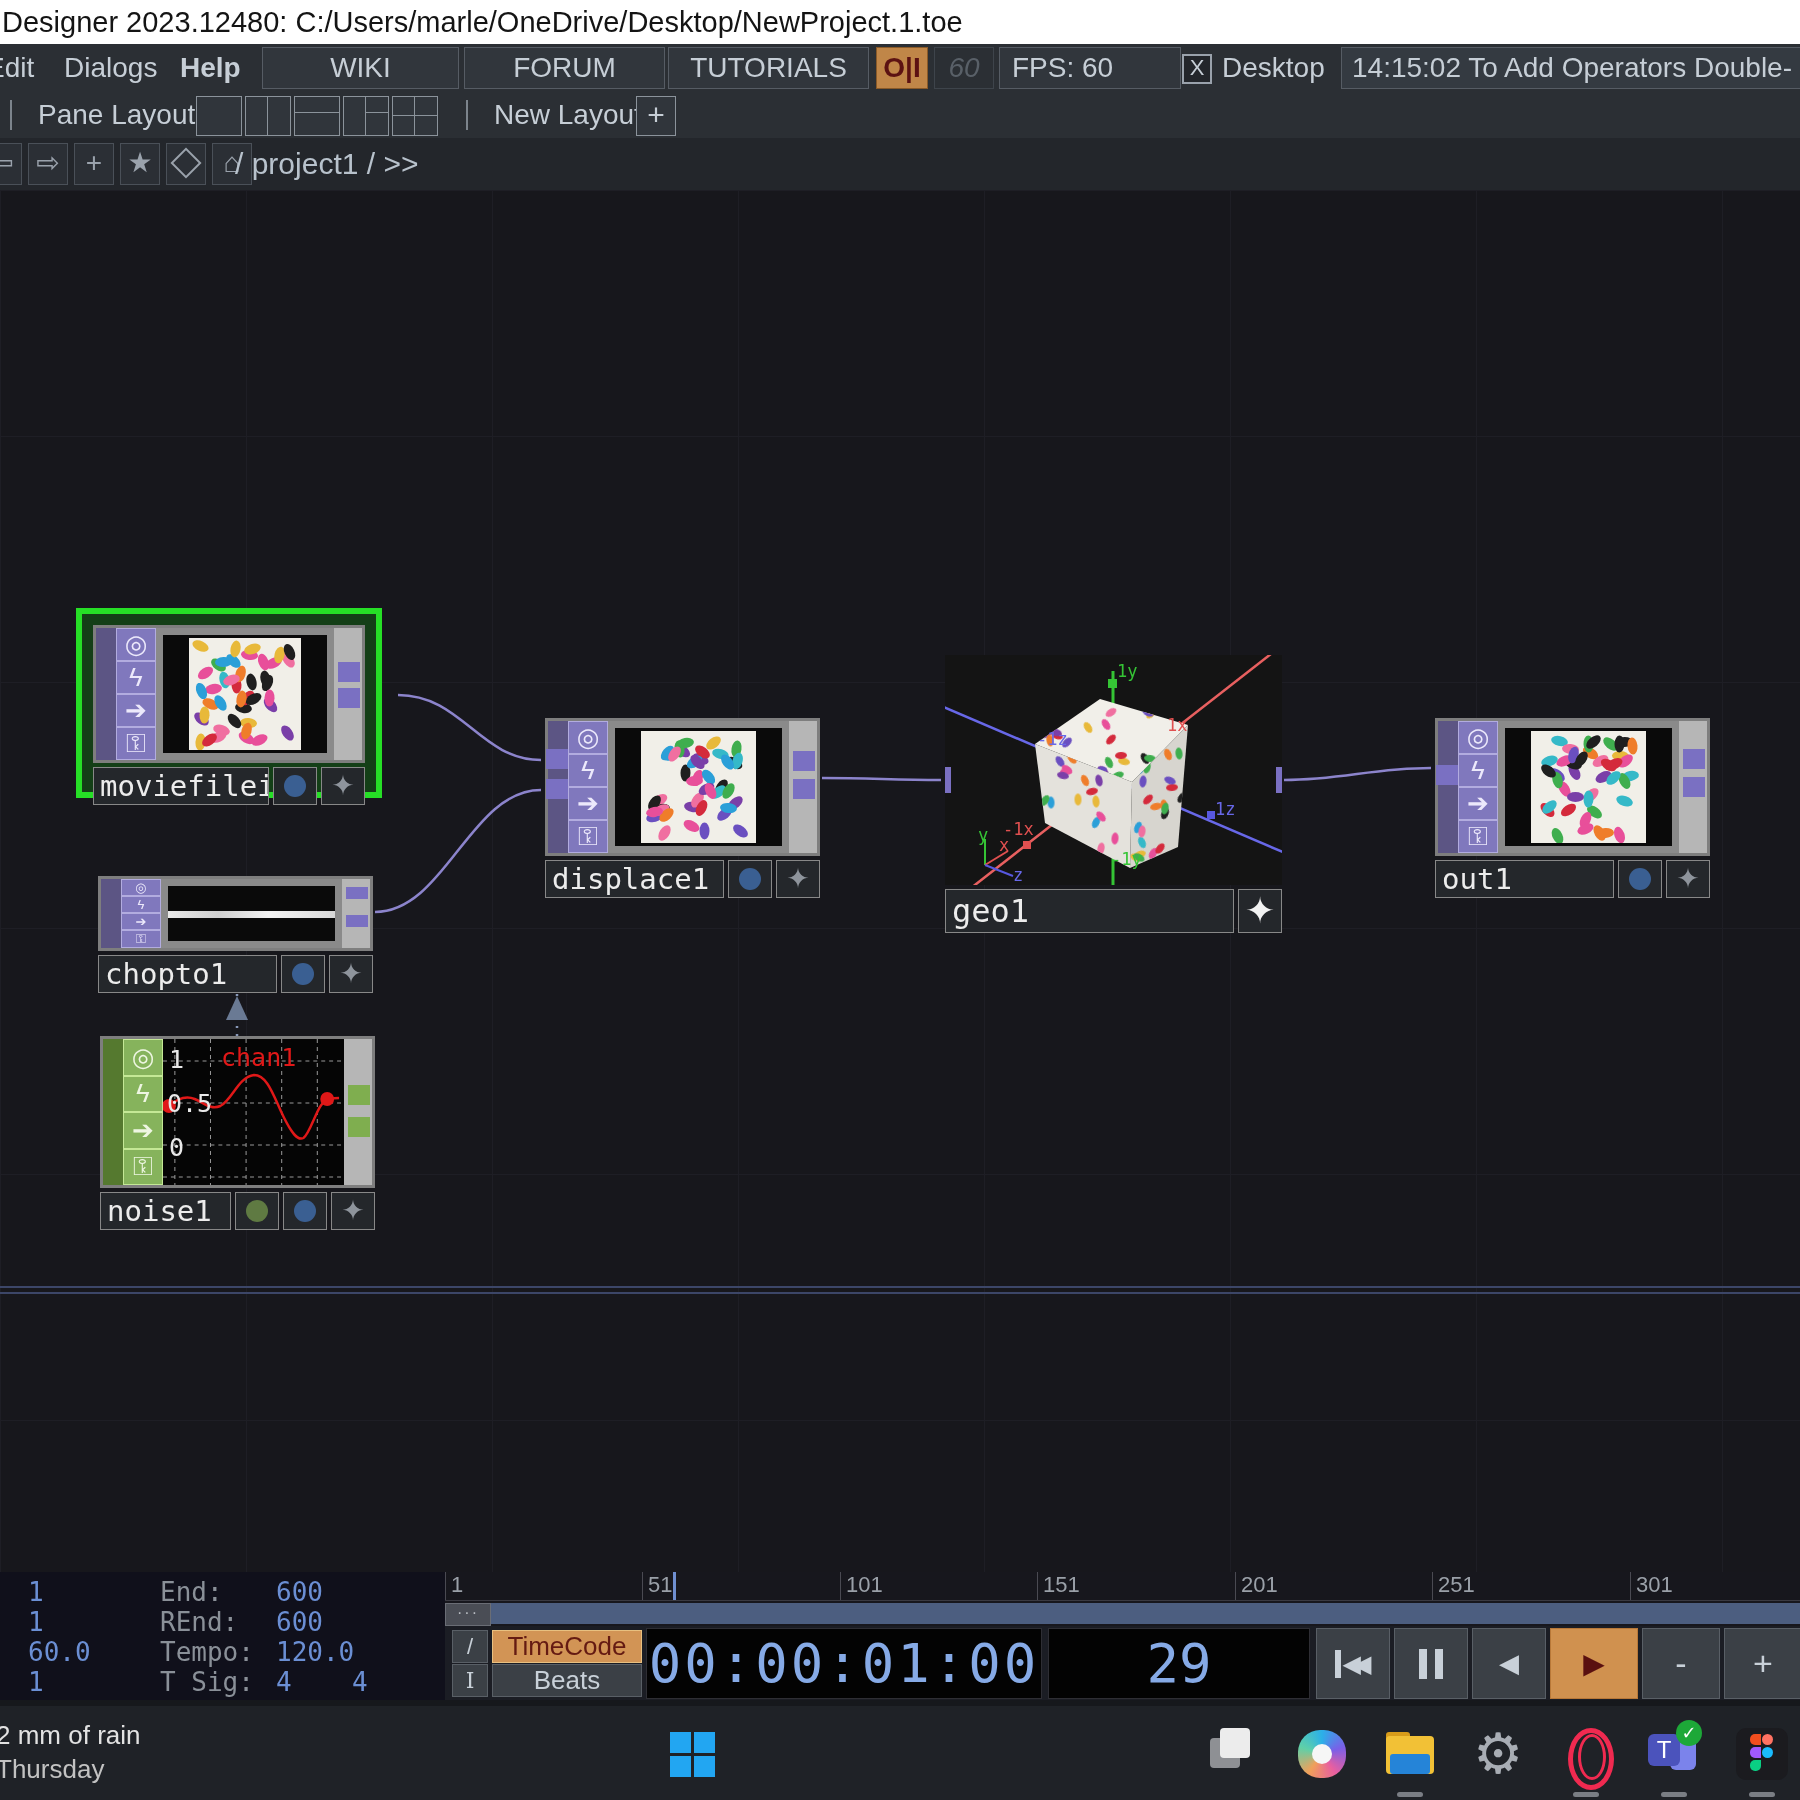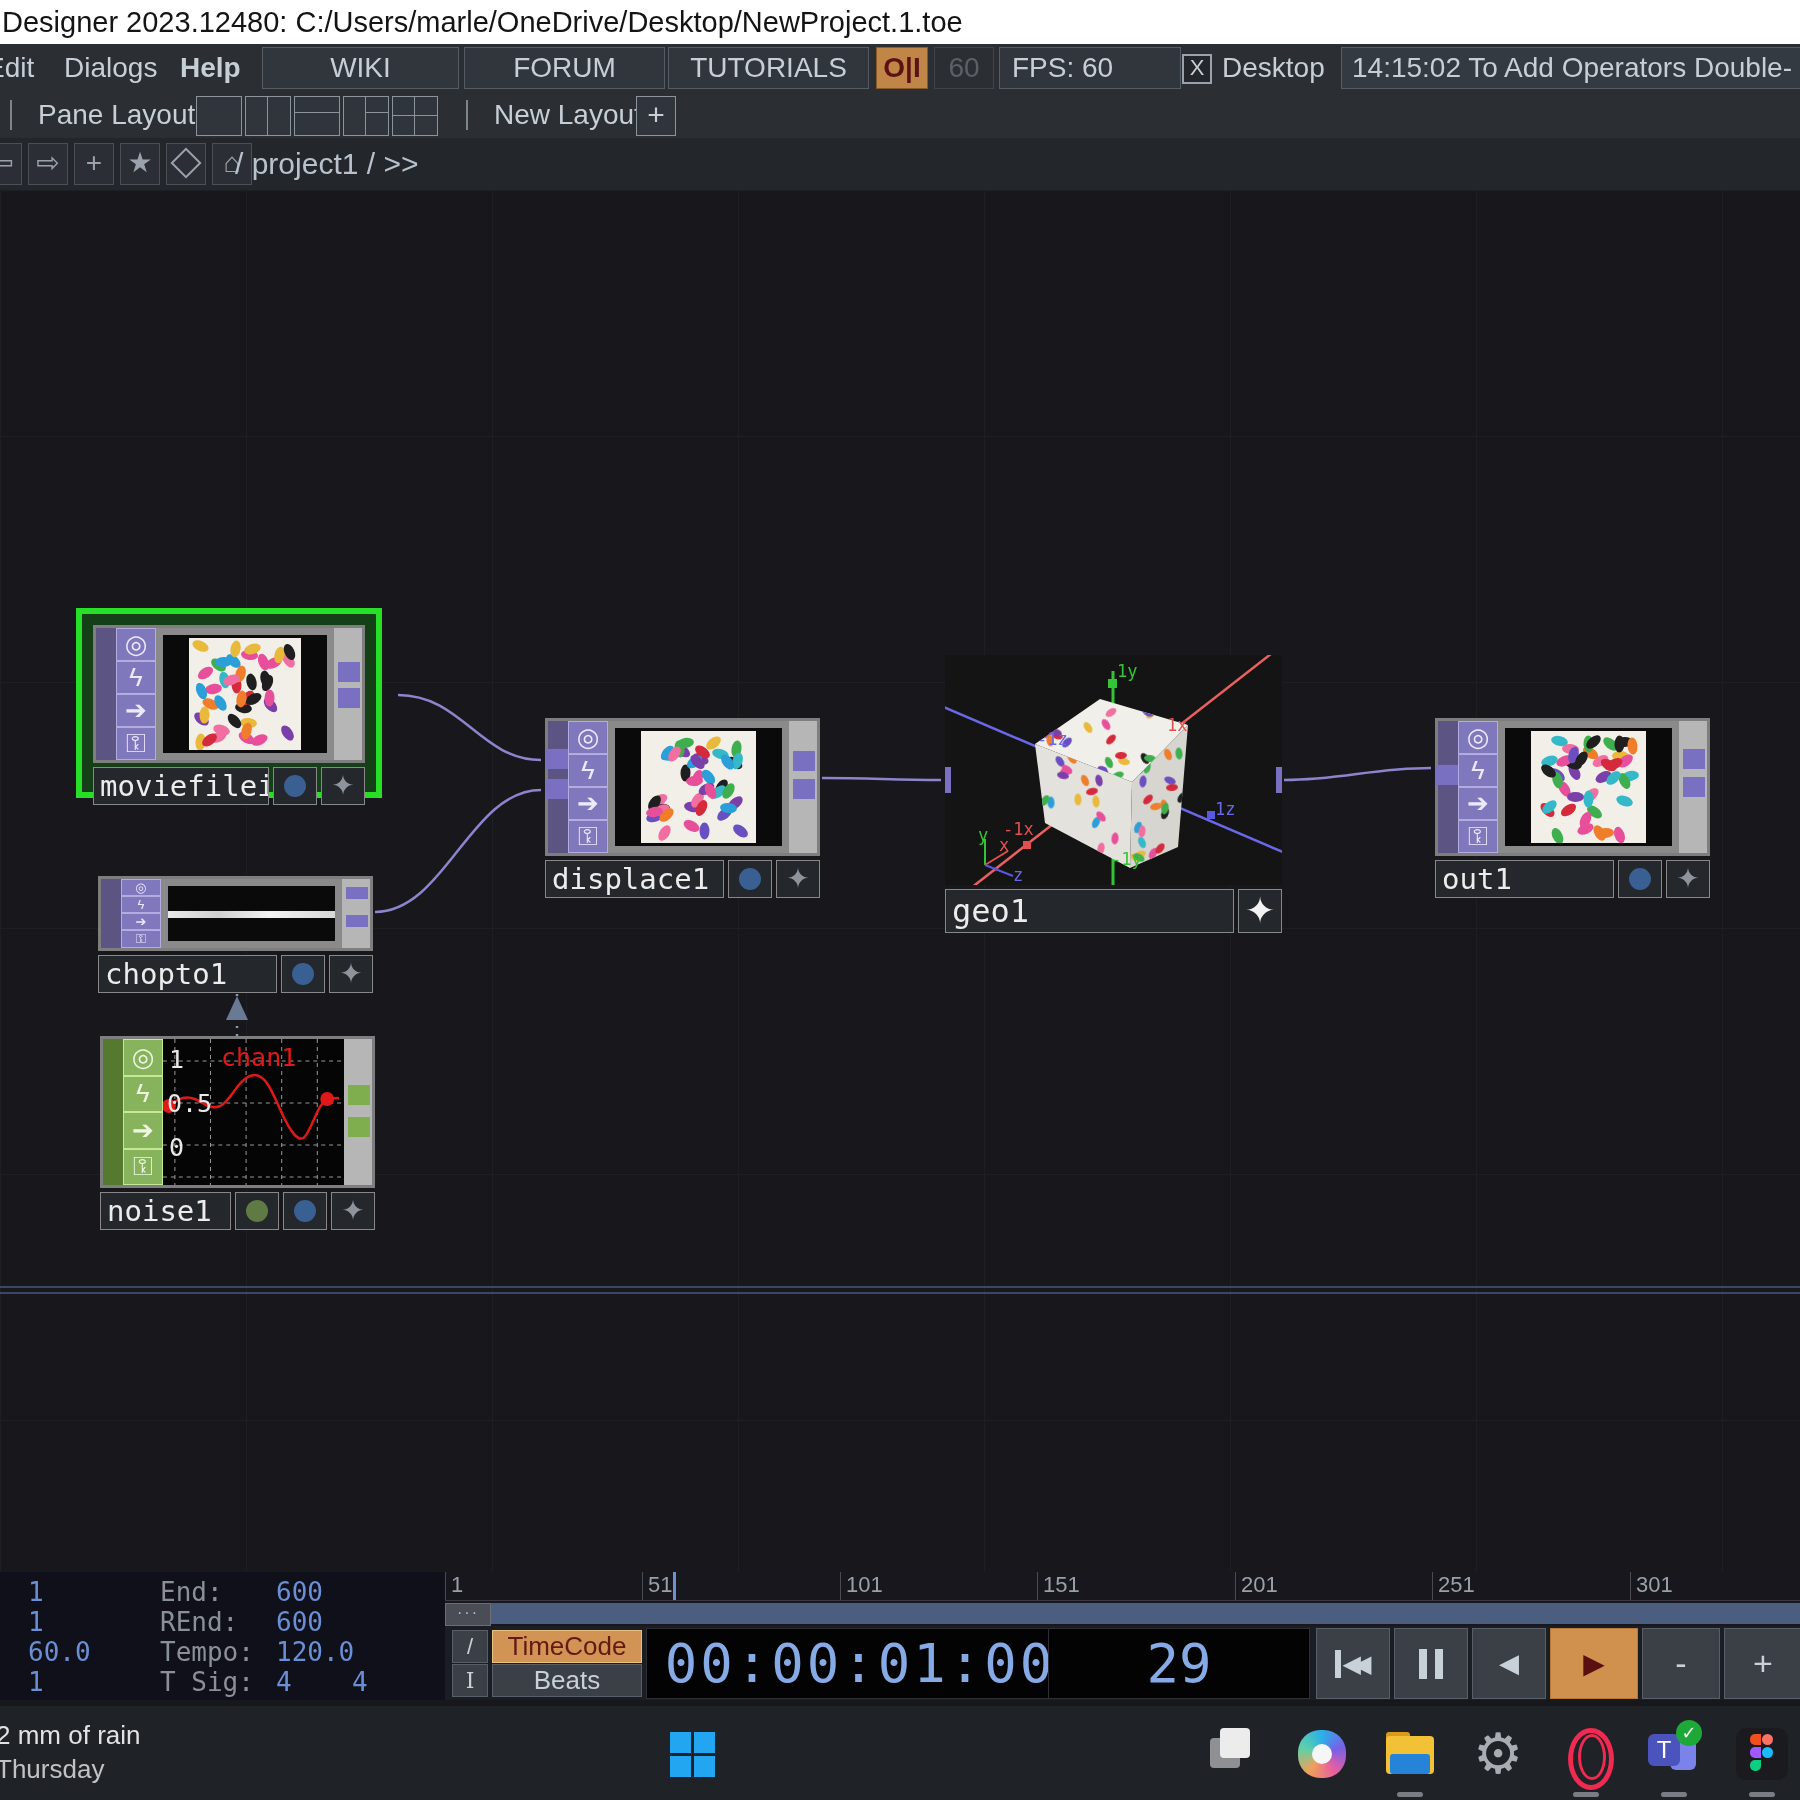--- a/index.html
+++ b/index.html
@@ -108,21 +108,21 @@
 <div id="titlebar">Designer 2023.12480: C:/Users/marle/OneDrive/Desktop/NewProject.1.toe</div>
 
 <div id="menubar">
   <div class="menu-item" style="left:-14px;">Edit</div>
   <div class="menu-item" style="left:64px;">Dialogs</div>
   <div class="menu-item" style="left:180px;font-weight:bold;">Help</div>
   <div class="mbox" style="left:262px;width:195px;">WIKI</div>
   <div class="mbox" style="left:464px;width:199px;">FORUM</div>
   <div class="mbox" style="left:668px;width:199px;">TUTORIALS</div>
   <div class="mbox oibox" style="left:876px;width:50px;">O|I</div>
-  <div class="mbox graybox" style="left:934px;width:58px;">60</div>
+  <div class="mbox graybox" style="left:934px;width:58px;font-style:italic;">60</div>
   <div class="mbox" style="left:999px;width:168px;text-align:left;padding-left:12px;">FPS:  60</div>
   <div class="rt-check" style="left:1182px;">X</div>
   <div class="menu-item" style="left:1222px;">Desktop</div>
   <div class="mbox" id="status-box" style="left:1341px;width:459px;">14:15:02 To Add Operators Double-cl</div>
 </div>
 
 <div id="panebar">
   <div class="vsep" style="left:10px;"></div>
   <div class="menu-item" style="left:38px;height:46px;line-height:46px;">Pane Layout</div>
   <div class="lay-ico" style="left:196px;"></div>
@@ -632,21 +632,21 @@
   <div id="tl-scroll">
     <div id="scroll-handle">···</div>
     <div id="scroll-bar"></div>
   </div>
 
   <div class="tbtn" style="left:452px;top:58px;width:34px;height:31px;font-size:22px;">/</div>
   <div class="tbtn" style="left:452px;top:92px;width:34px;height:31px;font-size:22px;font-family:'DejaVu Serif',serif;">I</div>
   <div class="tbtn" style="left:492px;top:58px;width:148px;height:31px;font-size:26px;background:#d29455;border:1px solid #e8c080;color:#641a12;">TimeCode</div>
   <div class="tbtn" style="left:492px;top:92px;width:148px;height:31px;font-size:26px;">Beats</div>
 
-  <div class="lcd" style="left:646px;width:394px;letter-spacing:3px;padding-left:16px;">00:00:01:00</div>
+  <div class="lcd" style="left:646px;width:394px;letter-spacing:3px;">00:00:01:00</div>
   <div class="lcd" style="left:1048px;width:260px;">29</div>
 
   <div class="tbtn" style="left:1316px;top:56px;width:72px;height:69px;">
     <span style="width:6px;height:28px;background:#c8d0d8;display:inline-block;margin-right:2px;"></span>
     <span style="font-size:24px;letter-spacing:-8px;margin-right:8px;">◀◀</span>
   </div>
   <div class="tbtn" style="left:1394px;top:56px;width:72px;height:69px;gap:8px;">
     <span class="pbar"></span>
       <span class="pbar"></span>
   </div>

